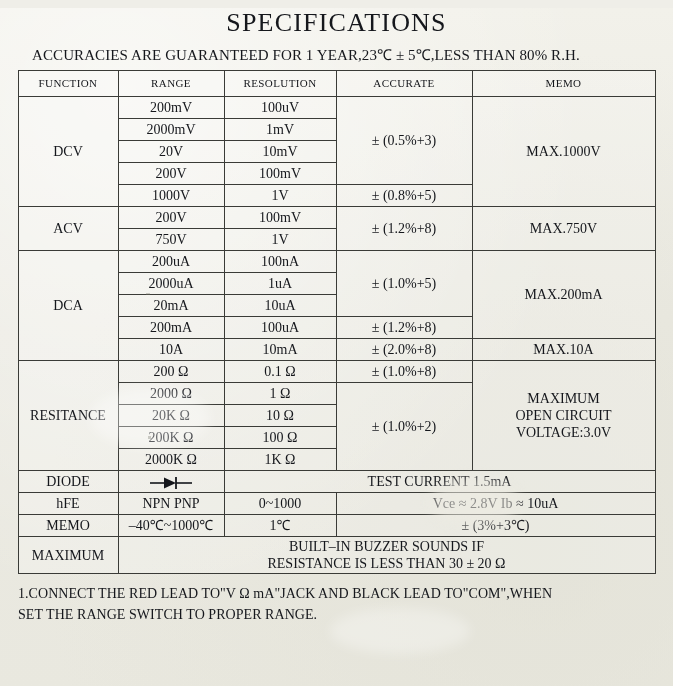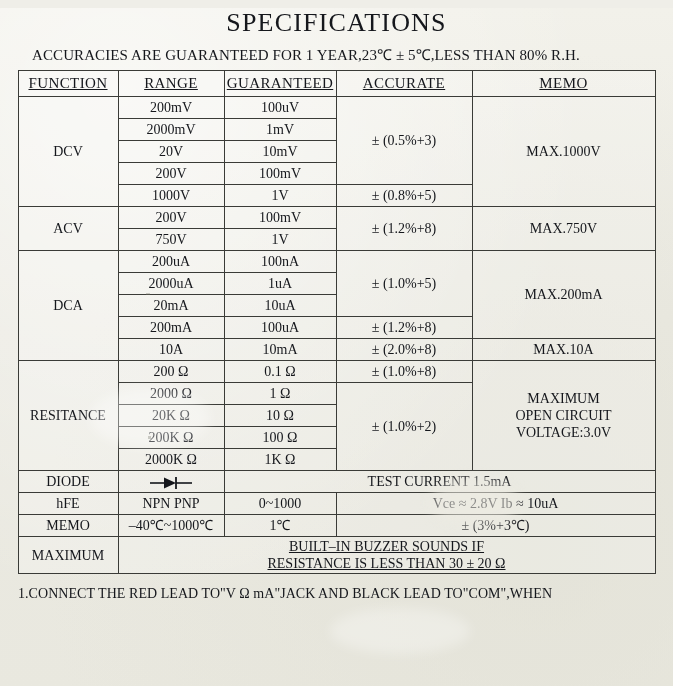--- a/index.html
+++ b/index.html
@@ -52,43 +52,41 @@
     font-size: 14px;
     font-weight: normal;
     text-align: center;
     padding: 1px 2px;
     height: 19px;
     line-height: 17px;
     font-family: "Liberation Serif", serif;
   }
   table.spec thead td {
     height: 23px;
-    font-size: 15px;
+    font-size: 11px;
     letter-spacing: 0.4px;
-    text-decoration: underline;
   }
   col.c1 { width: 100px; }
   col.c2 { width: 106px; }
   col.c3 { width: 112px; }
   col.c4 { width: 136px; }
   col.c5 { width: 183px; }
 
   .memo-big {
     font-size: 14.5px;
     line-height: 19px;
   }
   .memo-multi {
     font-size: 14.5px;
     line-height: 20px;
   }
   .buzzer-cell {
     font-size: 14.5px;
     line-height: 20px;
     padding: 3px 2px;
-    text-decoration: underline;
   }
   .notes {
     margin: 10px 6px 0 6px;
     font-size: 14px;
     line-height: 20.5px;
     letter-spacing: 0.05px;
   }
   .notes div { white-space: nowrap; }
   .diode-symbol {
     display: inline-block;
@@ -134,21 +132,21 @@
       <col class="c1">
         <col class="c2">
         <col class="c3">
         <col class="c4">
         <col class="c5">
     </colgroup>
     <thead>
       <tr>
         <td>FUNCTION</td>
         <td>RANGE</td>
-        <td>GUARANTEED</td>
+        <td>RESOLUTION</td>
         <td>ACCURATE</td>
         <td>MEMO</td>
       </tr>
     </thead>
     <tbody>
 
       <tr>
         <td rowspan="5">DCV</td>
         <td>200mV</td>
         <td>100uV</td>
@@ -275,15 +273,16 @@
         <td colspan="4" class="buzzer-cell">
           <div>BUILT–IN BUZZER SOUNDS IF</div>
           <div>RESISTANCE IS LESS THAN 30 ± 20 Ω</div>
         </td>
       </tr>
     </tbody>
   </table>
 
   <div class="notes">
     <div>1.CONNECT THE RED LEAD TO"V Ω mA"JACK AND BLACK LEAD TO"COM",WHEN</div>
+    <div>SET THE RANGE SWITCH TO PROPER RANGE.</div>
   </div>
 
 </div>
 
 </body></html>

